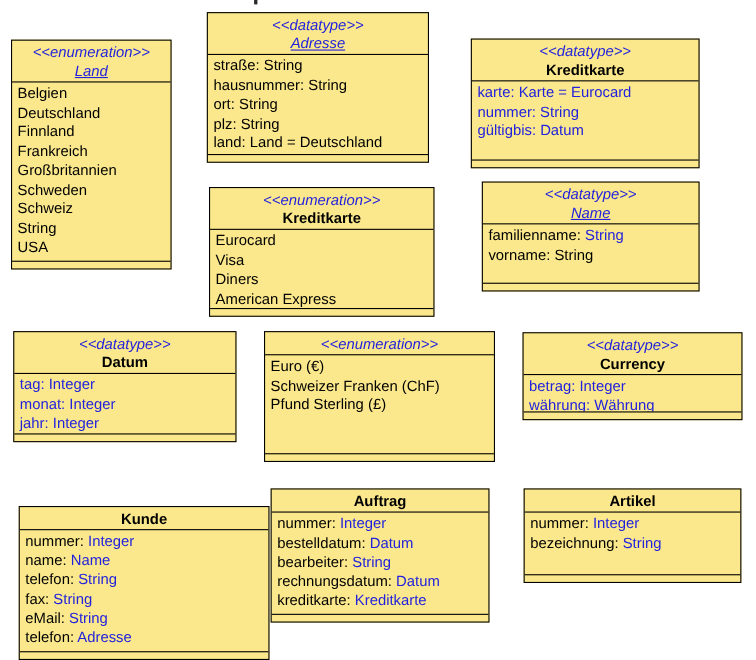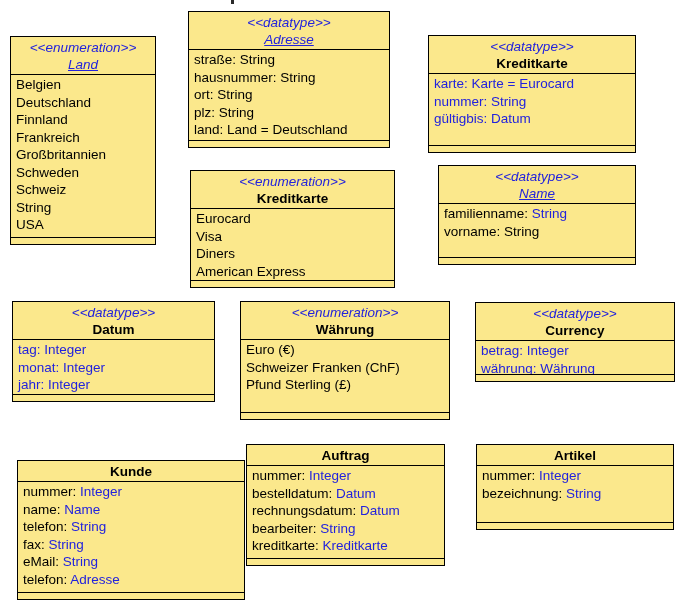--- a/index.html
+++ b/index.html
@@ -121,21 +121,20 @@
     <div class="uml-attrs">
         <div class="attr-line"><span class="seg-type">tag: Integer</span></div>
         <div class="attr-line"><span class="seg-type">monat: Integer</span></div>
         <div class="attr-line"><span class="seg-type">jahr: Integer</span></div>
       </div>
     <div class="uml-footer"></div>
   </div>
     <div class="uml-box" style="left: 240px; top: 301px; width: 210px; height: 119px;">
     <div class="uml-header">
       <span class="stereotype">&lt;&lt;enumeration&gt;&gt;</span>
-      <span class="title-bold">Währung</span>
     </div>
     <div class="uml-attrs">
         <div class="attr-line"><span class="seg-plain">Euro (€)</span></div>
         <div class="attr-line"><span class="seg-plain">Schweizer Franken (ChF)</span></div>
         <div class="attr-line"><span class="seg-plain">Pfund Sterling (£)</span></div>
       </div>
     <div class="uml-footer"></div>
   </div>
     <div class="uml-box" style="left: 475px; top: 302px; width: 200px; height: 80px;">
     <div class="uml-header">
@@ -164,22 +163,22 @@
     <div class="uml-footer"></div>
   </div>
     <div class="uml-box" style="left: 246px; top: 444px; width: 199px; height: 122px;">
     <div class="uml-header">
 
       <span class="title-bold">Auftrag</span>
     </div>
     <div class="uml-attrs">
         <div class="attr-line"><span class="seg-plain">nummer: </span><span class="seg-type">Integer</span></div>
         <div class="attr-line"><span class="seg-plain">bestelldatum: </span><span class="seg-type">Datum</span></div>
+        <div class="attr-line"><span class="seg-plain">bearbeiter: </span><span class="seg-type">String</span></div>
         <div class="attr-line"><span class="seg-plain">rechnungsdatum: </span><span class="seg-type">Datum</span></div>
-        <div class="attr-line"><span class="seg-plain">bearbeiter: </span><span class="seg-type">String</span></div>
         <div class="attr-line"><span class="seg-plain">kreditkarte: </span><span class="seg-type">Kreditkarte</span></div>
       </div>
     <div class="uml-footer"></div>
   </div>
     <div class="uml-box" style="left: 476px; top: 444px; width: 198px; height: 86px; justify-content: center;">
     <div class="uml-header">
 
       <span class="title-bold">Artikel</span>
     </div>
     <div class="uml-attrs">

